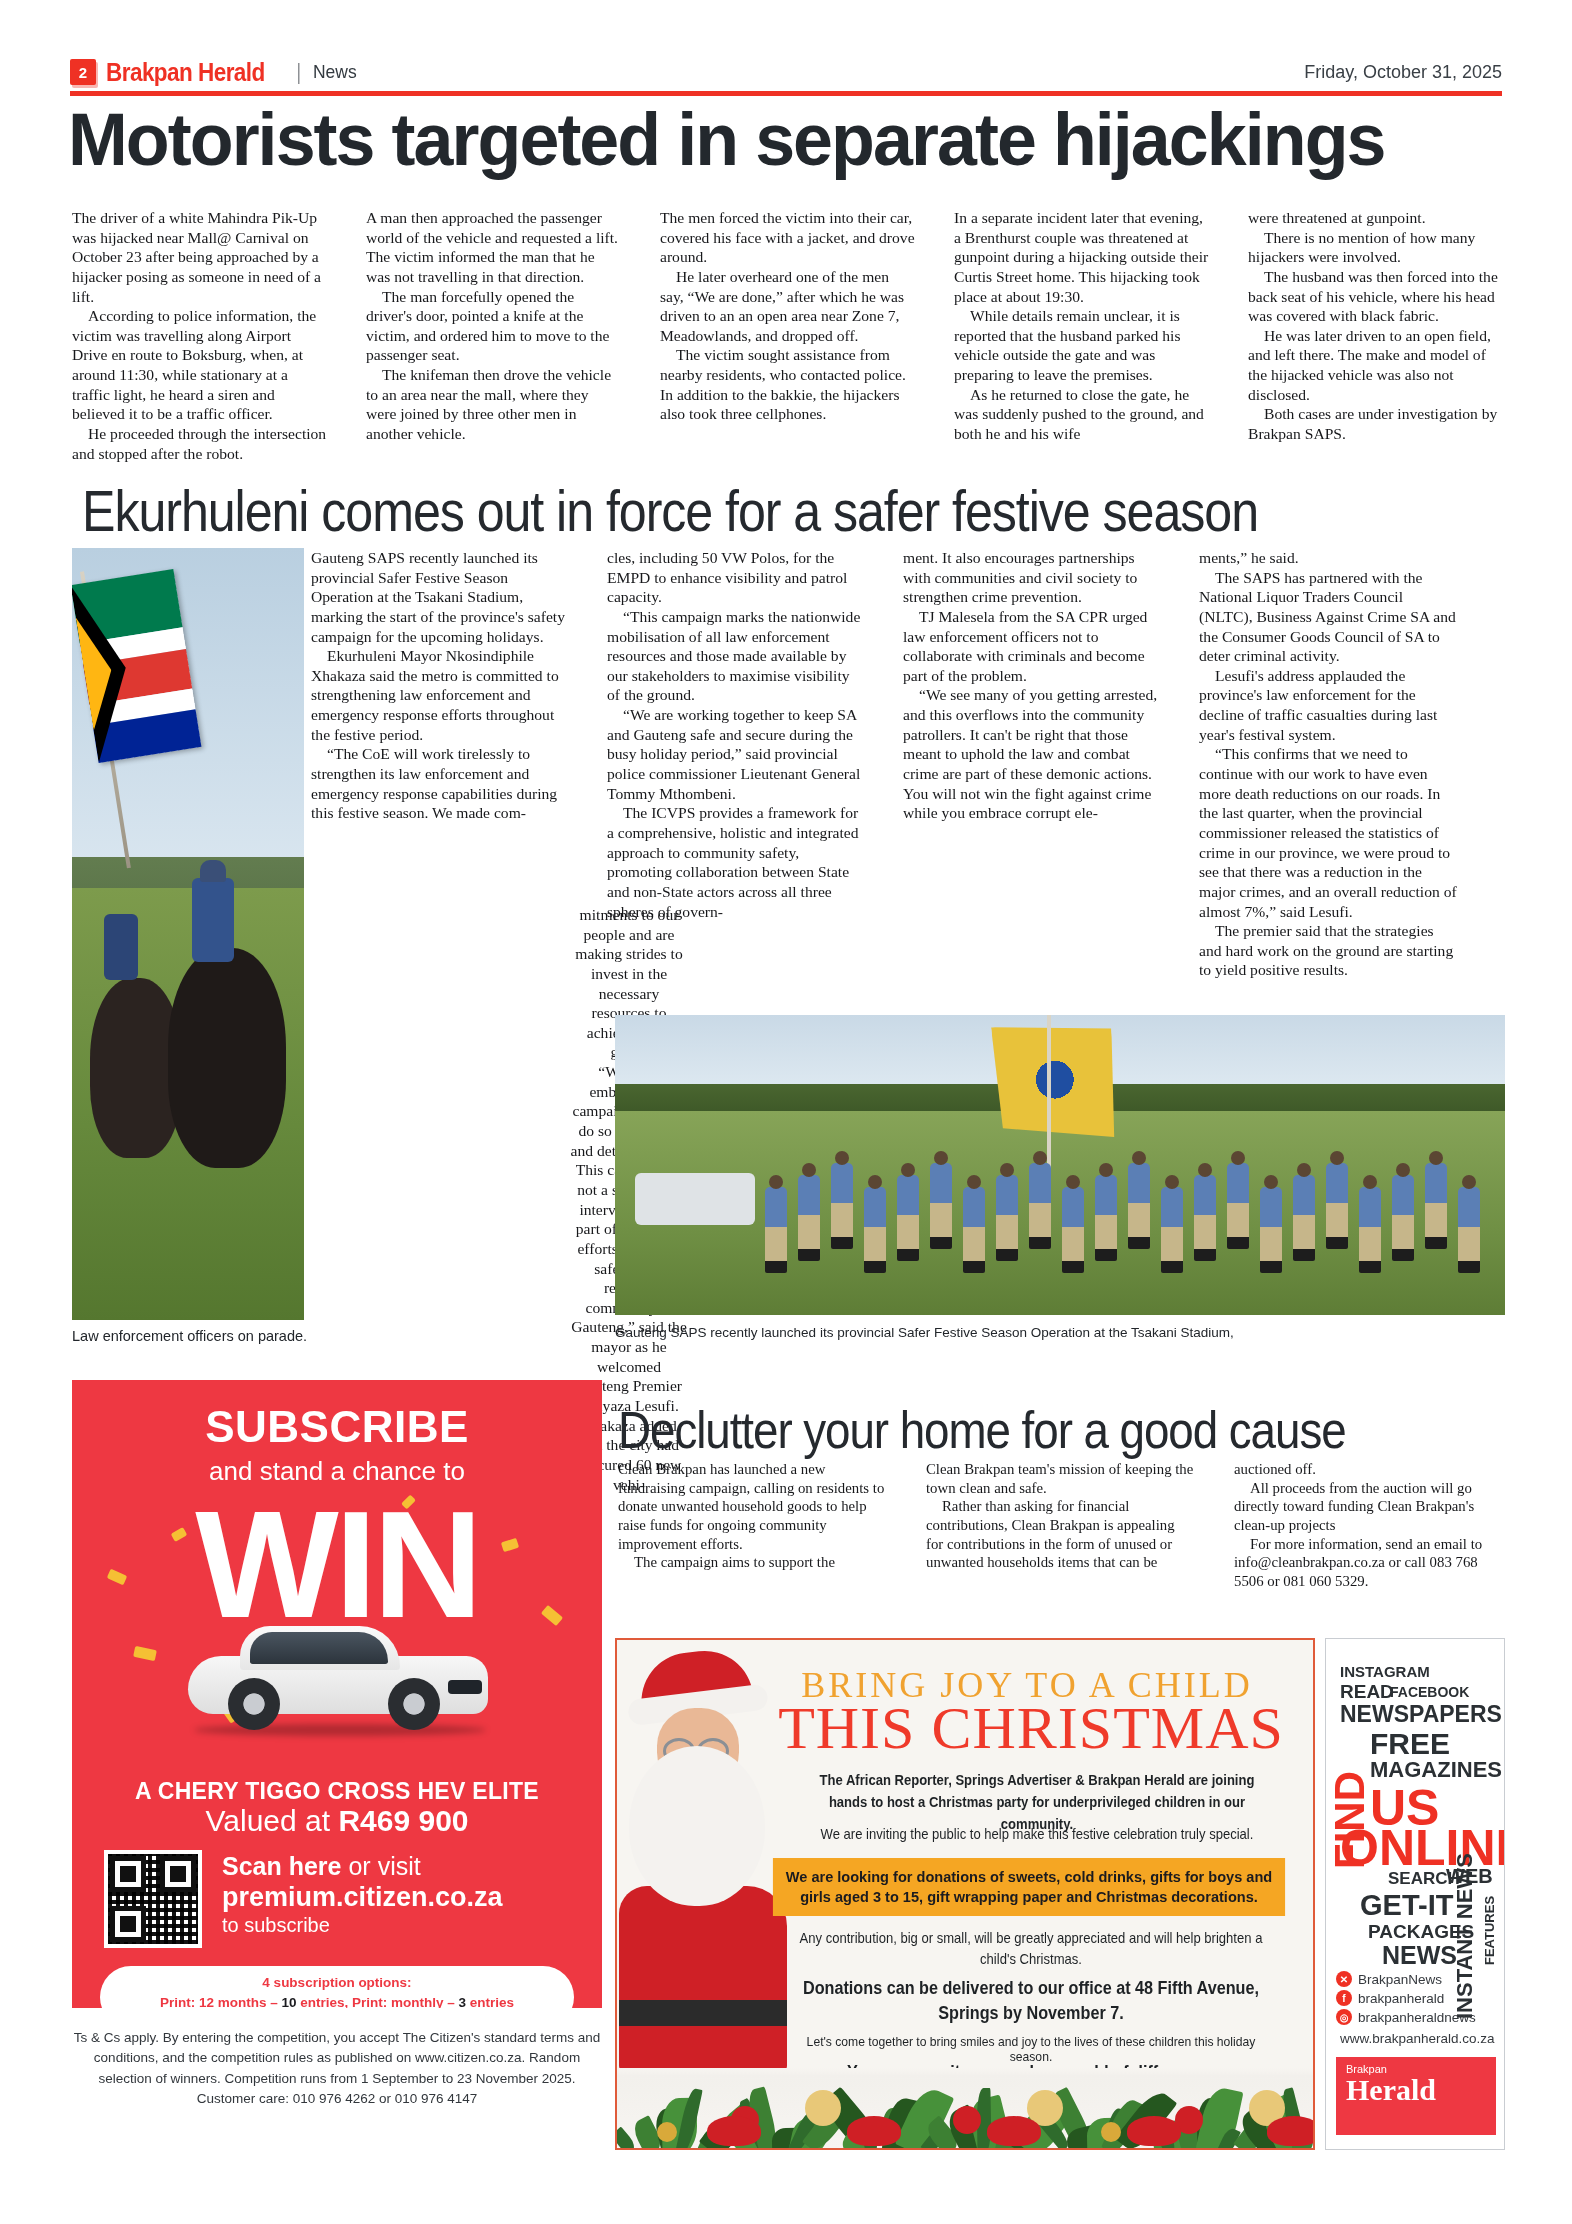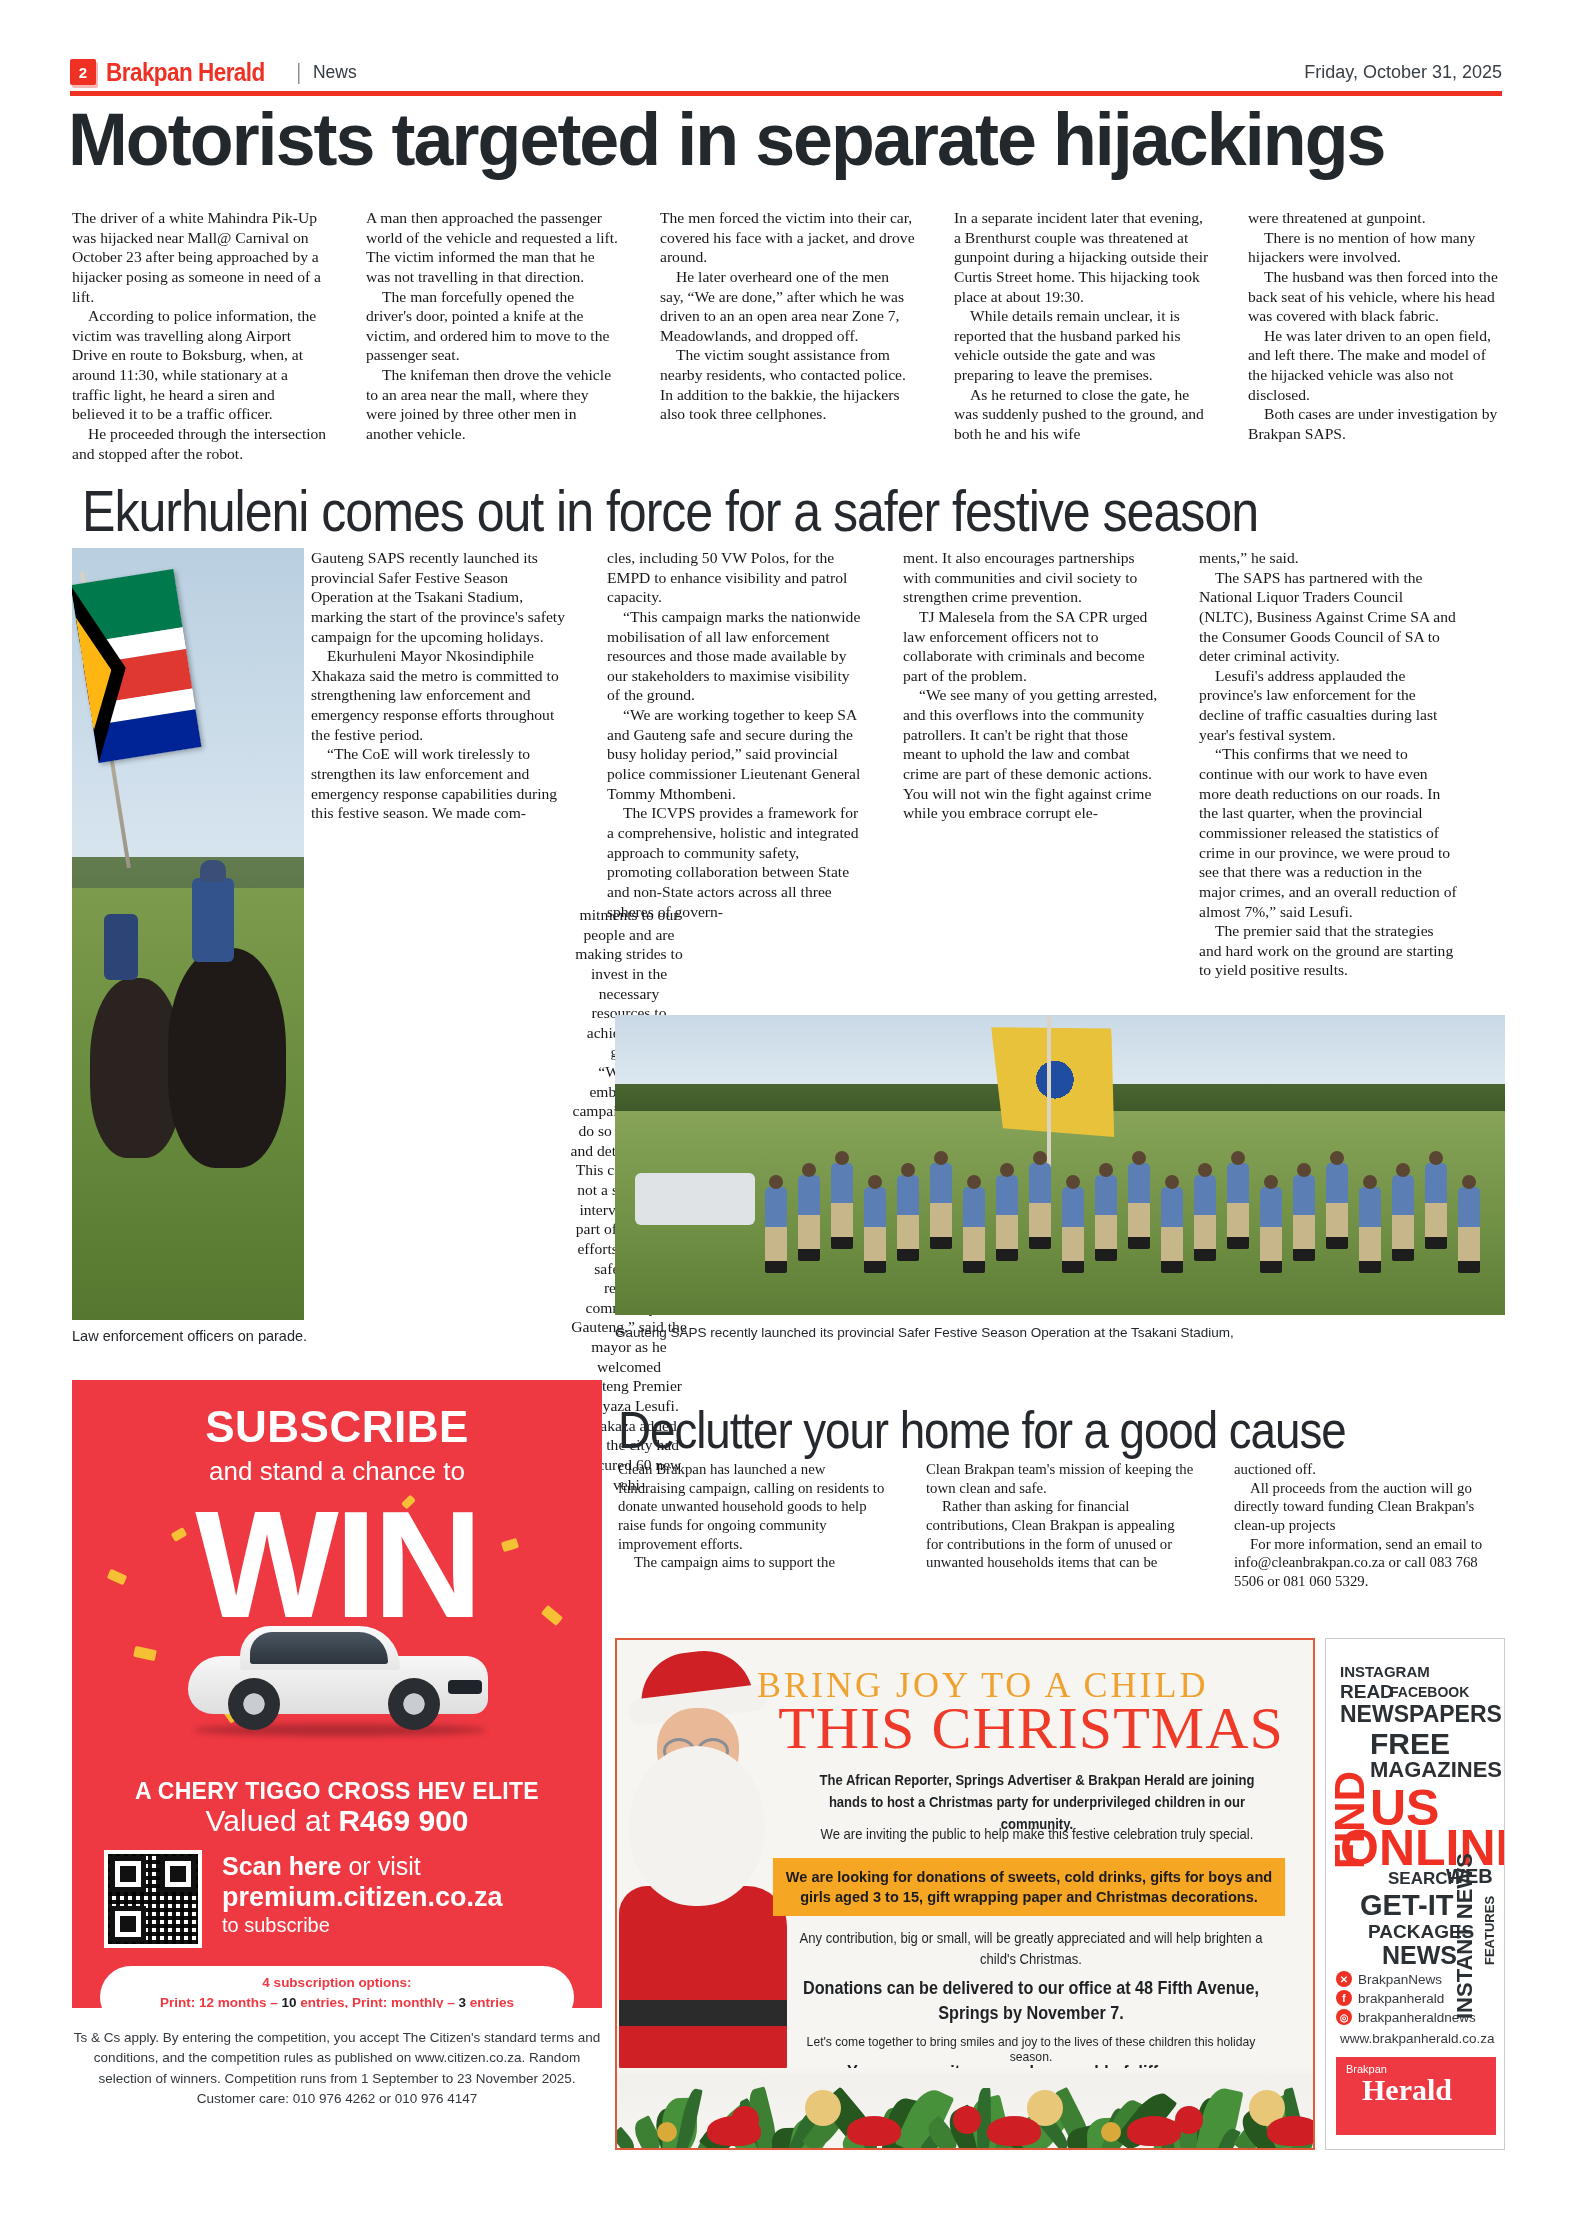--- a/index.html
+++ b/index.html
@@ -204,21 +204,21 @@
   .santa-face{position:absolute;left:52px;top:58px;width:82px;height:82px;
     background:#e9b896;border-radius:46%;}
   .santa-beard{position:absolute;left:24px;top:96px;width:136px;height:160px;
     background:#f4f2ef;border-radius:50% 50% 48% 48%;}
   .santa-glass{position:absolute;top:88px;width:26px;height:20px;border:3px solid #8a8f95;
     border-radius:50%;}
   .santa-suit{position:absolute;left:14px;top:236px;width:168px;height:190px;
     background:#cf2026;border-radius:28px 40px 10px 10px;}
   .santa-belt{position:absolute;left:14px;top:350px;width:168px;height:26px;background:#2b2b2b;}
   .xmas-t1{
-    position:absolute;left:140px;top:24px;width:540px;
+    position:absolute;left:140px;top:24px;width:540px;text-align:center;
     font-family:"Liberation Serif",serif;font-size:36px;letter-spacing:3px;
     color:#f0a230;
   }
   .xmas-t2{
     position:absolute;left:140px;top:58px;width:548px;text-align:center;
     font-family:"Liberation Serif",serif;font-size:60px;letter-spacing:1px;
     color:#ef3a2a;line-height:1;
   }
   .xmas-p{
     position:absolute;font-family:"Liberation Sans",sans-serif;
@@ -252,21 +252,21 @@
   .wc{position:absolute;font-weight:bold;color:#2b3034;white-space:nowrap;}
   .wc.red{color:#ef3124;}
   .wc.vert{transform-origin:left top;}
   .social{position:absolute;left:10px;top:332px;width:160px;font-size:13.5px;color:#35393e;}
   .social div{display:flex;align-items:center;gap:6px;margin-bottom:3px;}
   .sicon{width:16px;height:16px;border-radius:50%;background:#ef3124;color:#fff;
     font-size:10px;display:flex;align-items:center;justify-content:center;font-weight:bold;}
   .herald-logo{position:absolute;left:10px;top:418px;width:160px;height:78px;background:#ee3842;}
   .herald-logo .small{color:#fff;font-size:11px;padding:6px 0 0 10px;}
   .herald-logo .big{color:#fff;font-size:30px;font-weight:bold;padding:0 0 0 10px;
-    font-family:"Liberation Serif",serif;line-height:1;margin-left:16px;}
+    font-family:"Liberation Serif",serif;line-height:1;}
 </style>
 </head>
 <body>
 
 <div class="page">
 
   <div class="masthead">
     <div class="mast-row">
       <div class="page-num">2</div>
       <div class="mast-title">Brakpan Herald</div>

